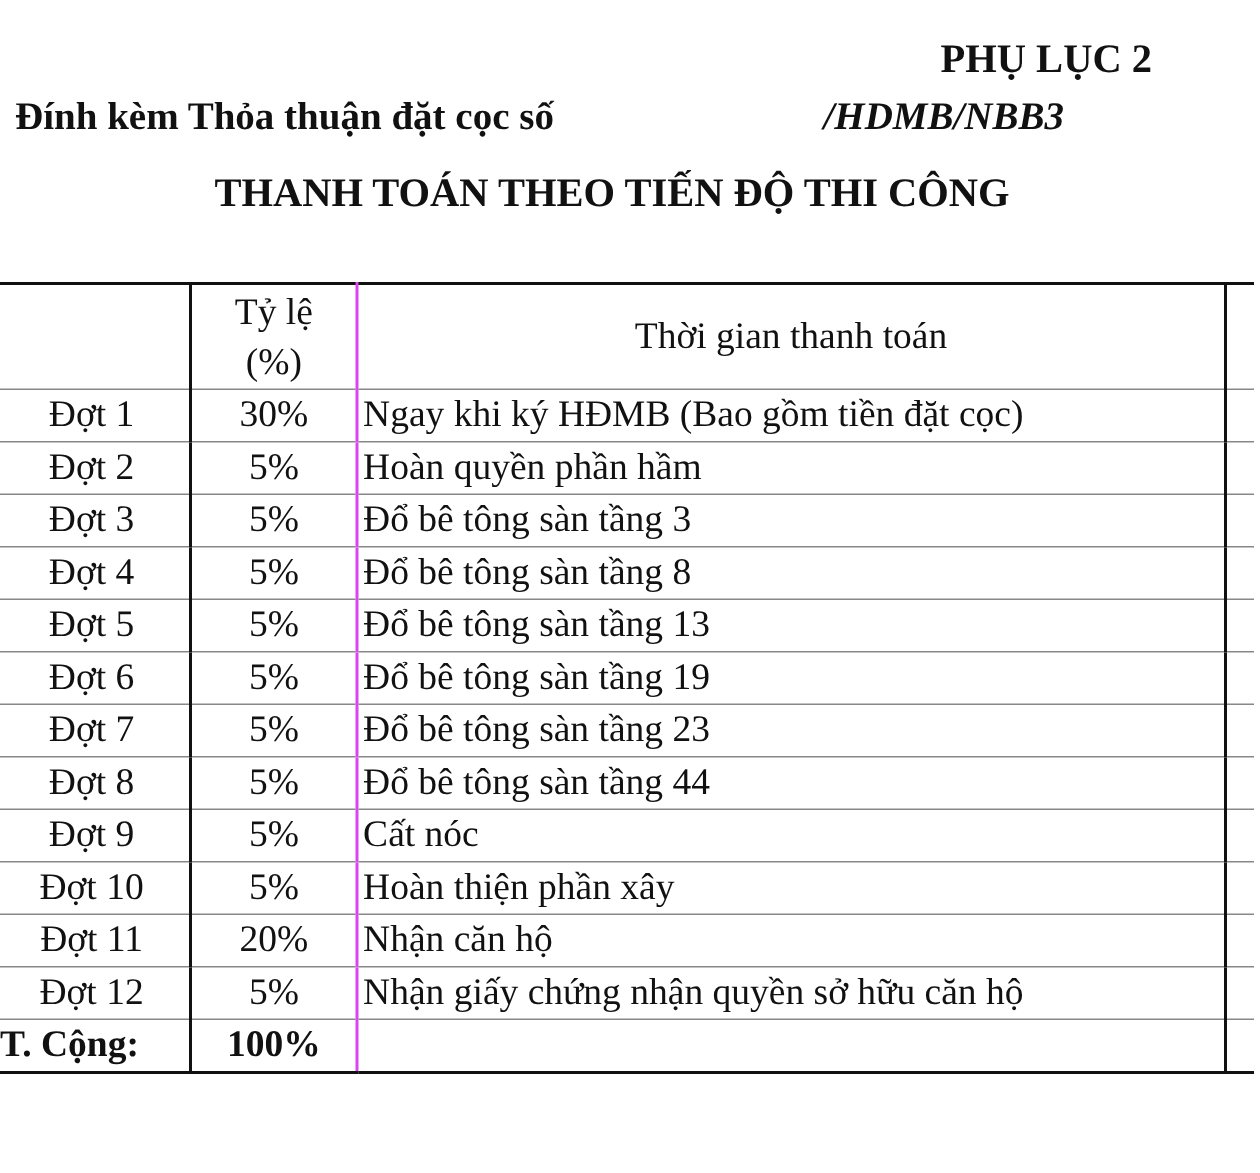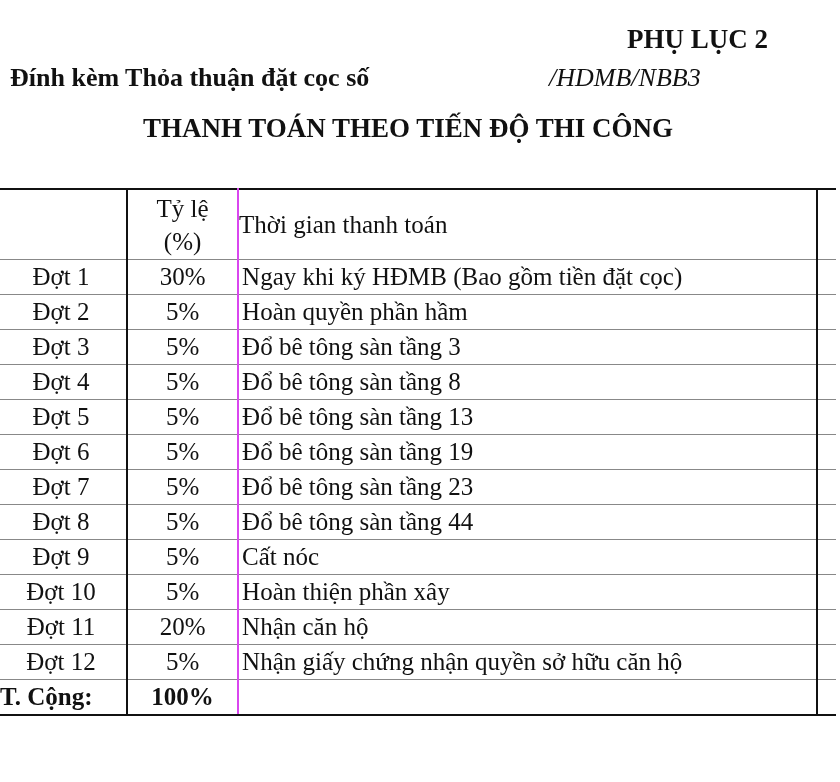--- a/index.html
+++ b/index.html
@@ -8,42 +8,42 @@
     font-family: "Liberation Serif", "DejaVu Serif", serif; color: #111;
   }
   .title1 {
     position: absolute; top: 24px; left: 0; width: 768px; text-align: right;
     font-weight: bold; font-size: 27px; letter-spacing: 0px;
   }
   .subtitle {
     position: absolute; top: 63px; left: 10px; font-weight: bold; font-size: 26px;
   }
   .subtitle-ref {
-    position: absolute; top: 63px; left: 549px; font-weight: normal; font-style: italic; font-size: 26px;
+    position: absolute; top: 63px; left: 549px; font-weight: bold; font-style: italic; font-size: 26px;
   }
   .title2 {
     position: absolute; top: 113px; left: 0; width: 768px; text-align: center;
     font-weight: bold; font-size: 27px; margin-left: 24px;
   }
   table.schedule {
     position: absolute; top: 188px; left: -4px;
     border-collapse: collapse; table-layout: fixed;
   }
   table.schedule td, table.schedule th {
     padding: 0; height: 34px; font-size: 25px; font-weight: normal;
     border-top: 1px solid #888; border-bottom: 1px solid #888;
     white-space: nowrap; overflow: hidden;
   }
   table.schedule tr:first-child th { border-top: 2px solid #111; height: 69px; vertical-align: middle; line-height: 33px; }
   table.schedule tr:last-child td { border-bottom: 2px solid #111; }
   .c1 { width: 129px; text-align: center; border-right: 2px solid #111; }
   .c2 { width: 113px; text-align: center; border-right: 2px solid #d946ef; }
   .c3 { width: 585px; text-align: left; padding-left: 3px !important; border-right: 2px solid #111; }
   .c4 { width: 20px; }
-  th.c3 { text-align: left; padding-left: 0 !important; }
+  th.c3 { text-align: center; padding-left: 0 !important; }
   .total td.c1, .total td.c2 { font-weight: bold; }
   .total td.c1 { text-align: left; padding-left: 4px !important; }
 </style>
 </head>
 <body>
 
 <div class="title1">PHỤ LỤC 2</div>
 <div class="subtitle">Đính kèm Thỏa thuận đặt cọc số</div>
 <div class="subtitle-ref">/HDMB/NBB3</div>
 <div class="title2">THANH TOÁN THEO TIẾN ĐỘ THI CÔNG</div>

